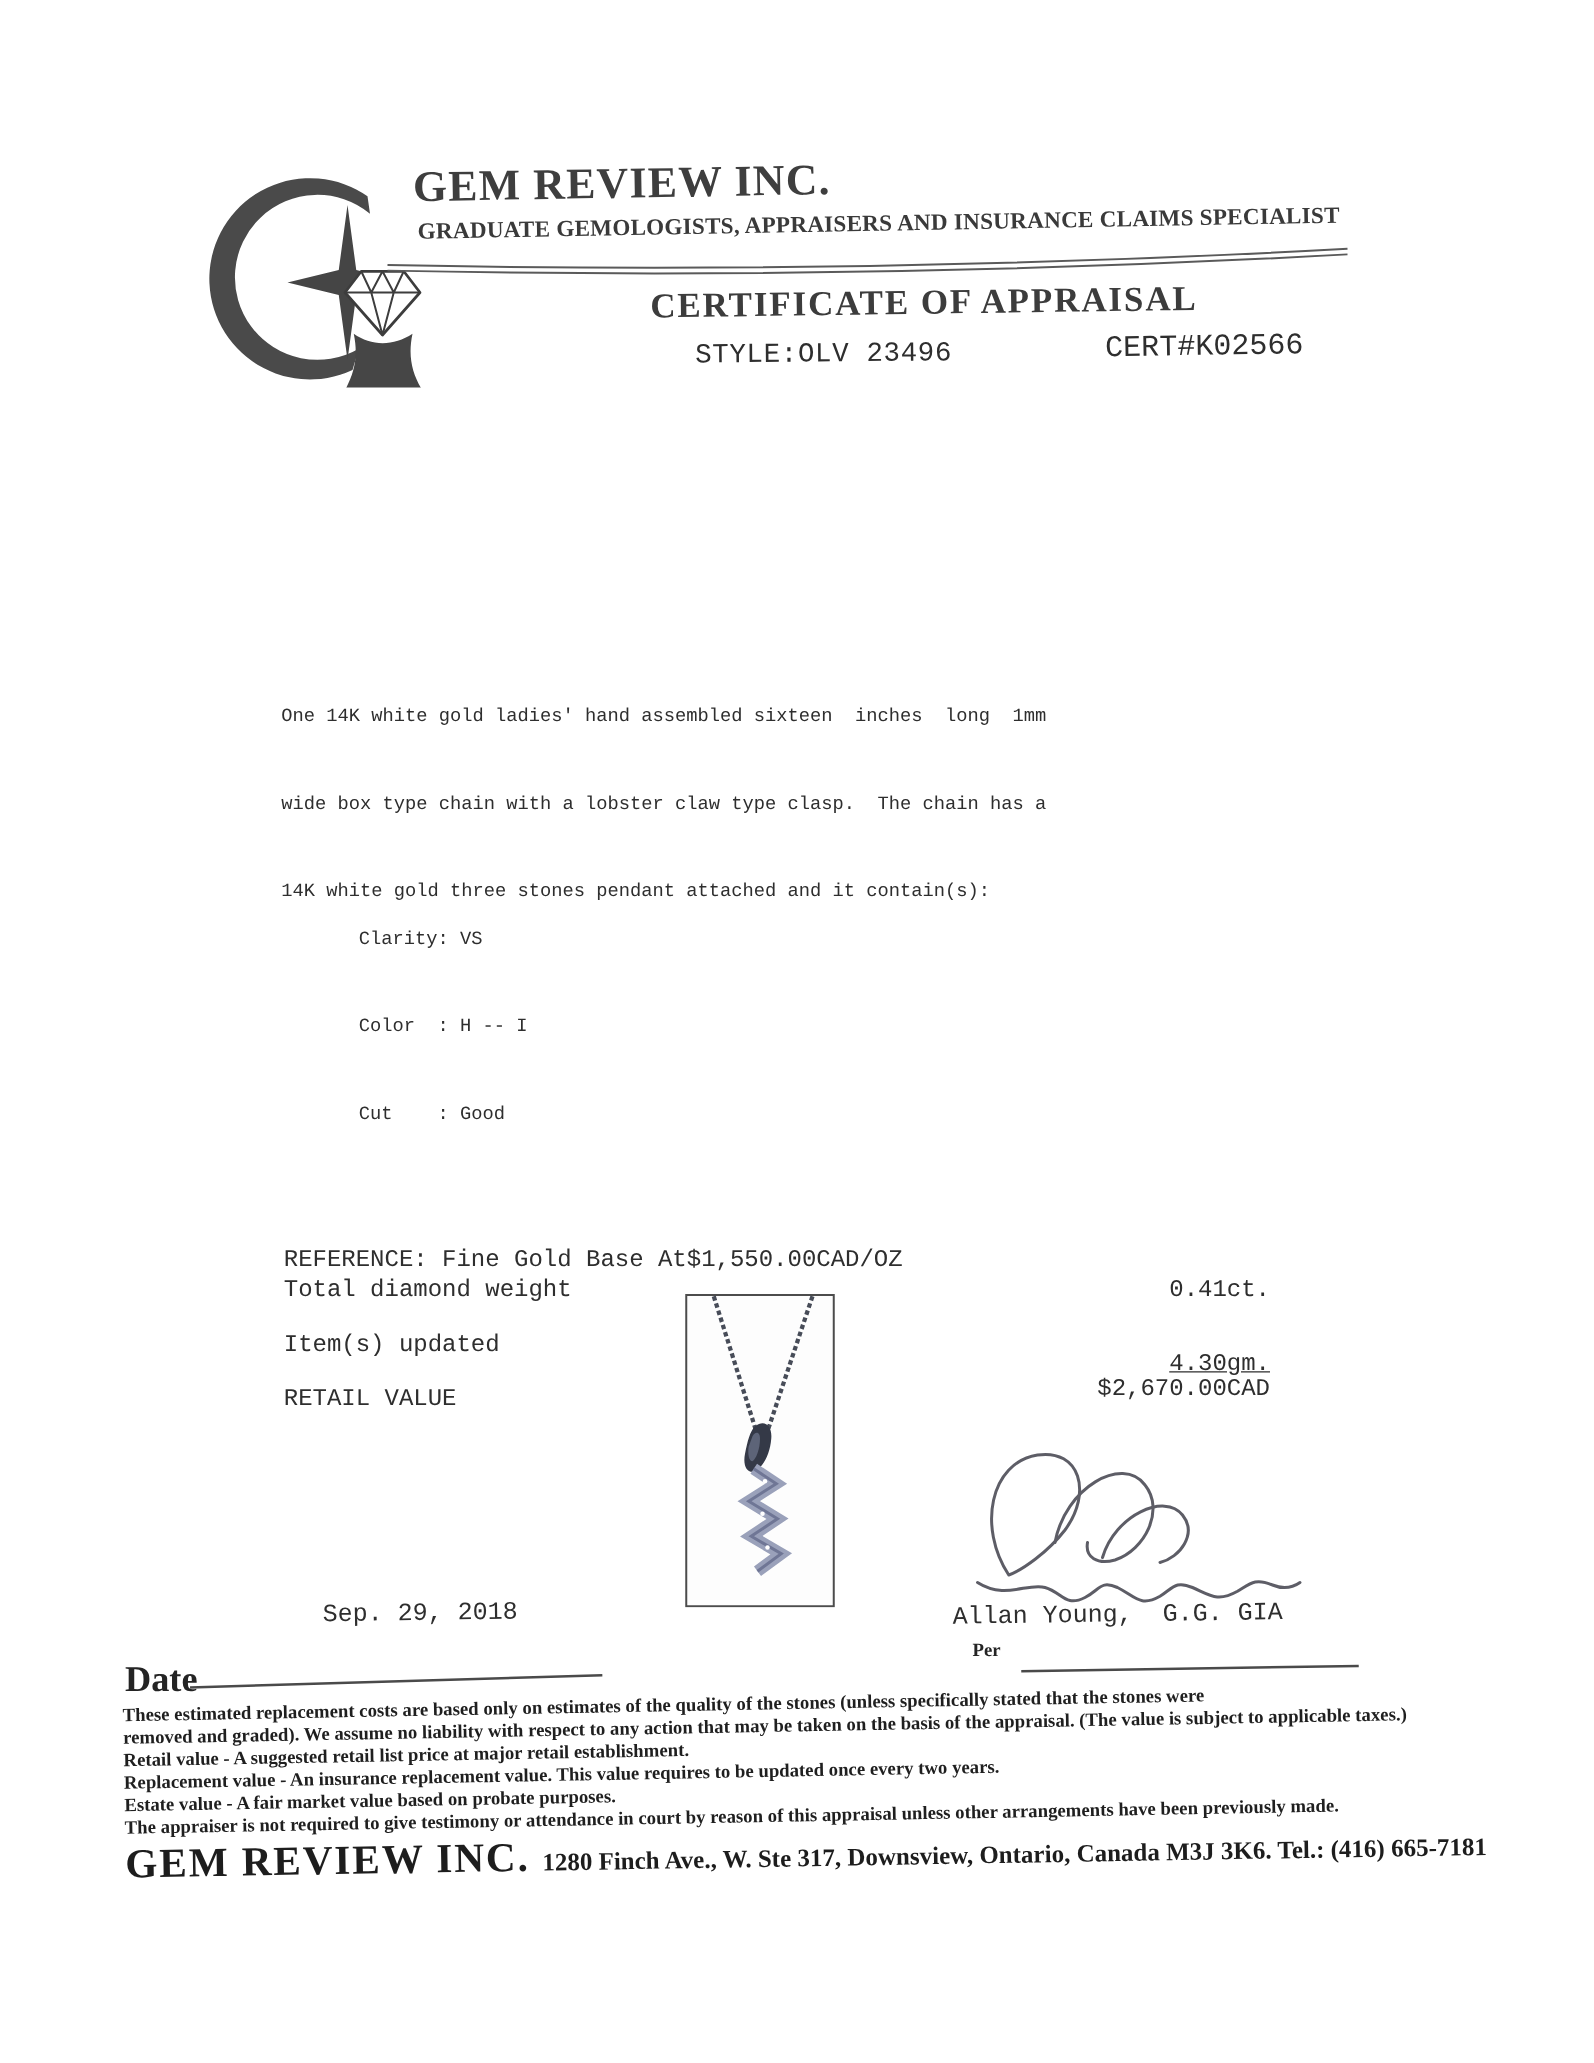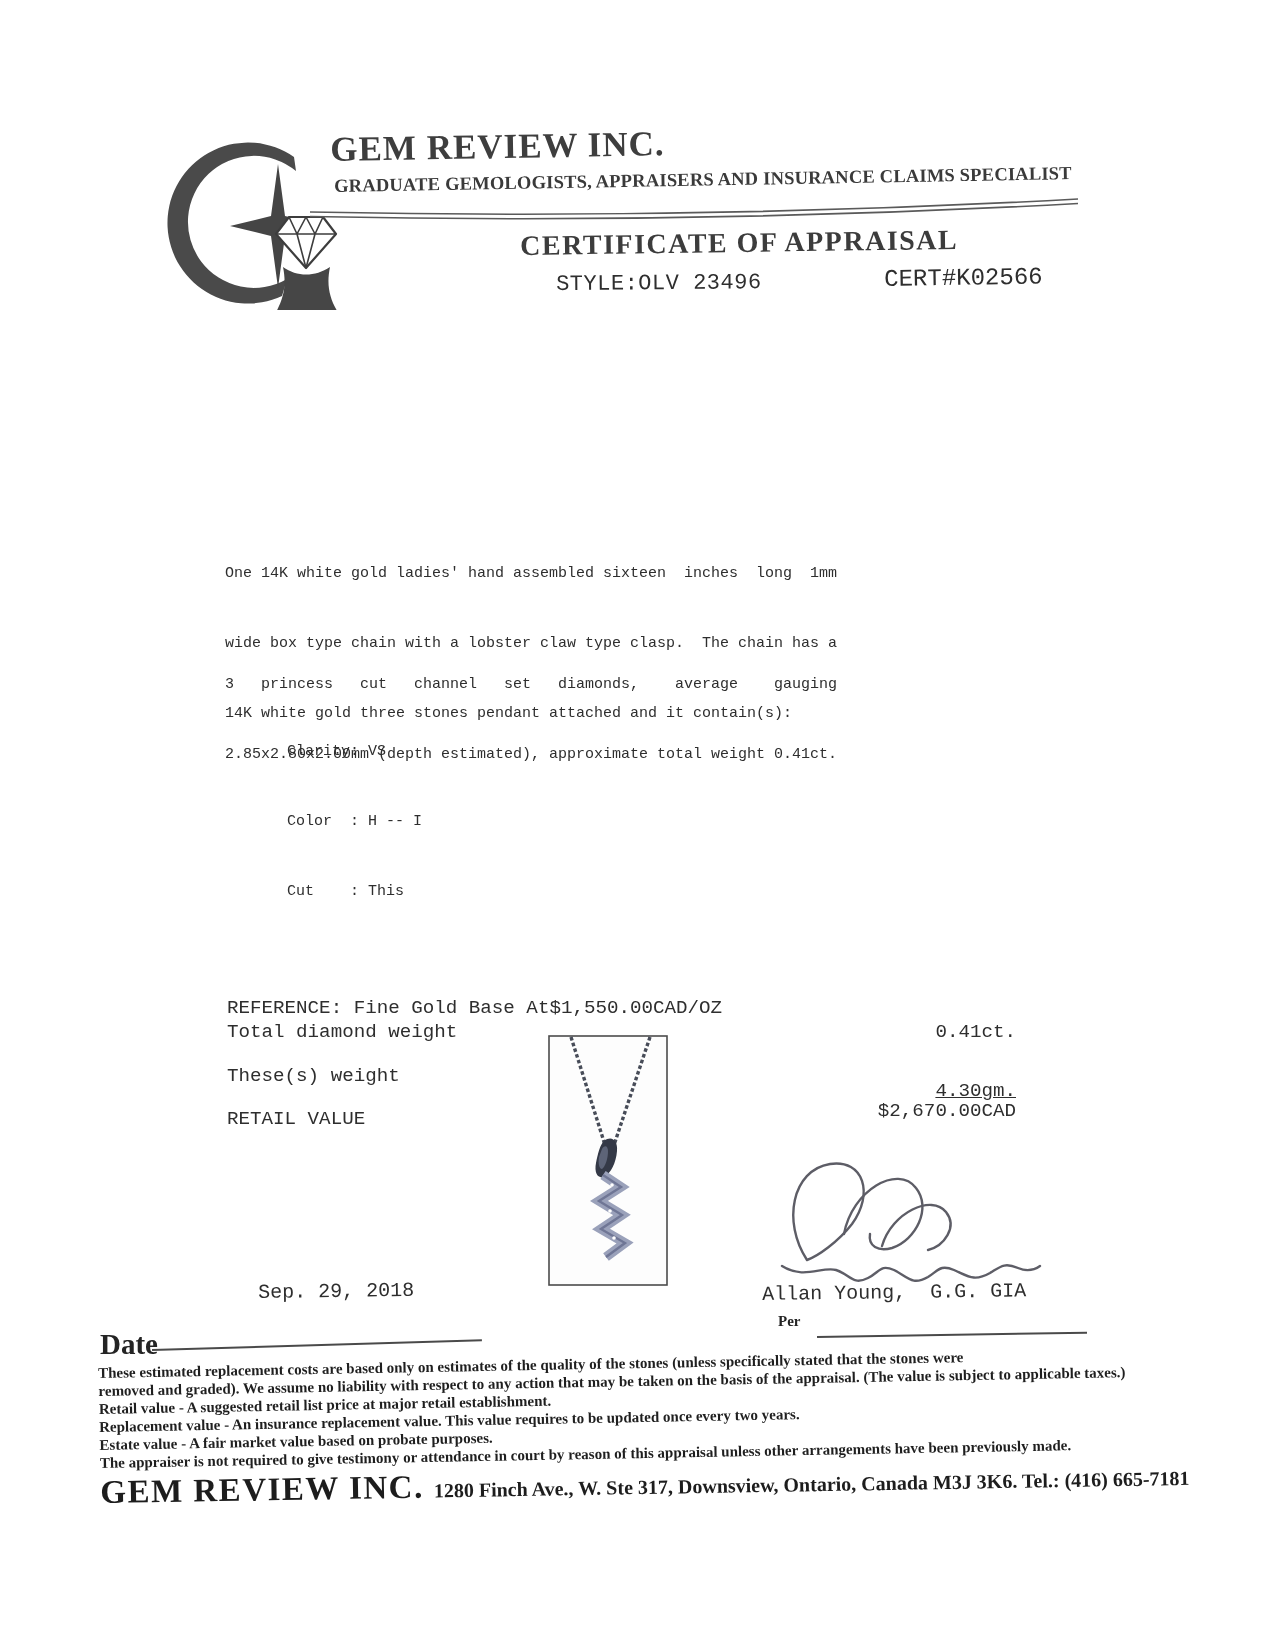--- a/index.html
+++ b/index.html
@@ -80,37 +80,33 @@
   <div class="abs cert-title" style="left:520px;top:230px;">CERTIFICATE OF APPRAISAL</div>
   <div class="abs mono style-no" style="left:556px;top:272px;">STYLE:OLV 23496</div>
   <div class="abs mono cert-no" style="left:884px;top:266px;">CERT#K02566</div>
 
   <div class="abs mono body-lines" style="left:225px;top:515px;">
     <div>One 14K white gold ladies' hand assembled sixteen  inches  long  1mm</div>
     <div>wide box type chain with a lobster claw type clasp.  The chain has a</div>
     <div>14K white gold three stones pendant attached and it contain(s):</div>
   </div>
 
-  <div class="abs mono body-lines" style="left:225px;top:626px;">
-    <div>3   princess   cut   channel   set   diamonds,    average    gauging</div>
-    <div>2.85x2.80x2.00mm (depth estimated), approximate total weight 0.41ct.</div>
-  </div>
 
   <div class="abs mono body-lines" style="left:287px;top:693px;">
     <div>Clarity: VS</div>
     <div>Color  : H -- I</div>
-    <div>Cut    : This</div>
+    <div>Cut    : Good</div>
   </div>
 
   <div class="abs mono val-label" style="left:227px;top:997px;">REFERENCE: Fine Gold Base At$1,550.00CAD/OZ</div>
 
   <div class="abs mono val-label" style="left:227px;top:1021px;">Total diamond weight</div>
   <div class="abs mono val-value" style="left:850px;top:1021px;">0.41ct.</div>
 
-  <div class="abs mono val-label" style="left:227px;top:1065px;">These(s) weight</div>
+  <div class="abs mono val-label" style="left:227px;top:1065px;">Item(s) updated</div>
   <div class="abs mono val-value" style="left:850px;top:1080px;text-decoration:underline;">4.30gm.</div>
 
   <div class="abs mono val-label" style="left:227px;top:1108px;">RETAIL VALUE</div>
   <div class="abs mono val-value" style="left:850px;top:1100px;">$2,670.00CAD</div>
 
   <svg class="abs" style="left:548px;top:1035px;" width="120" height="251" viewBox="0 0 120 251" aria-hidden="true">
     <rect x="1" y="1" width="118" height="249" fill="#fdfdfd" stroke="#4c4c4c" stroke-width="1.6"></rect>
     <path d="M23,2 L57,110" stroke="#474c58" stroke-width="3.4" stroke-dasharray="3.6 2.4" fill="none"></path>
     <path d="M102,2 L65,113" stroke="#474c58" stroke-width="3.4" stroke-dasharray="3.6 2.4" fill="none"></path>
     <path d="M56,106 C64,100 70,106 69,116 C68,128 63,138 56,142 C50,144 46,138 48,128 C50,118 52,110 56,106 Z" fill="#343947"></path>

